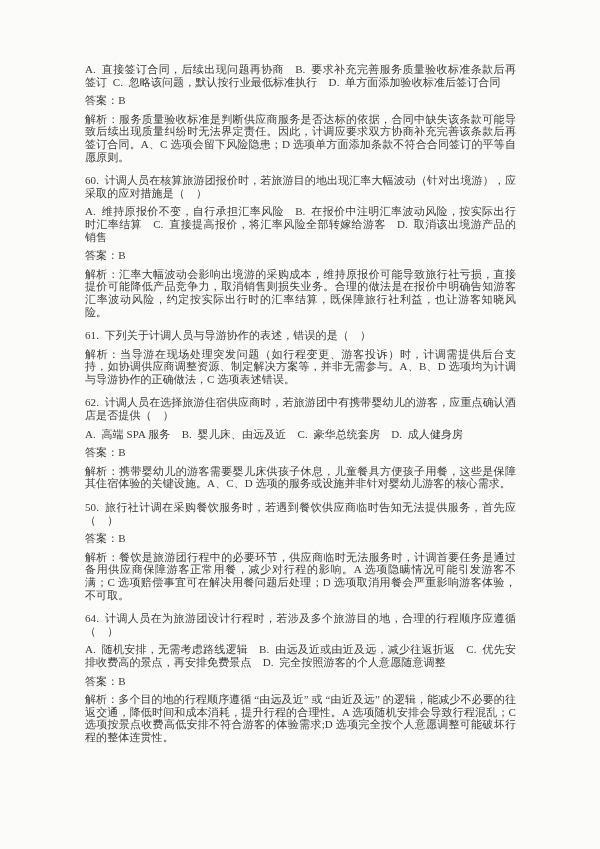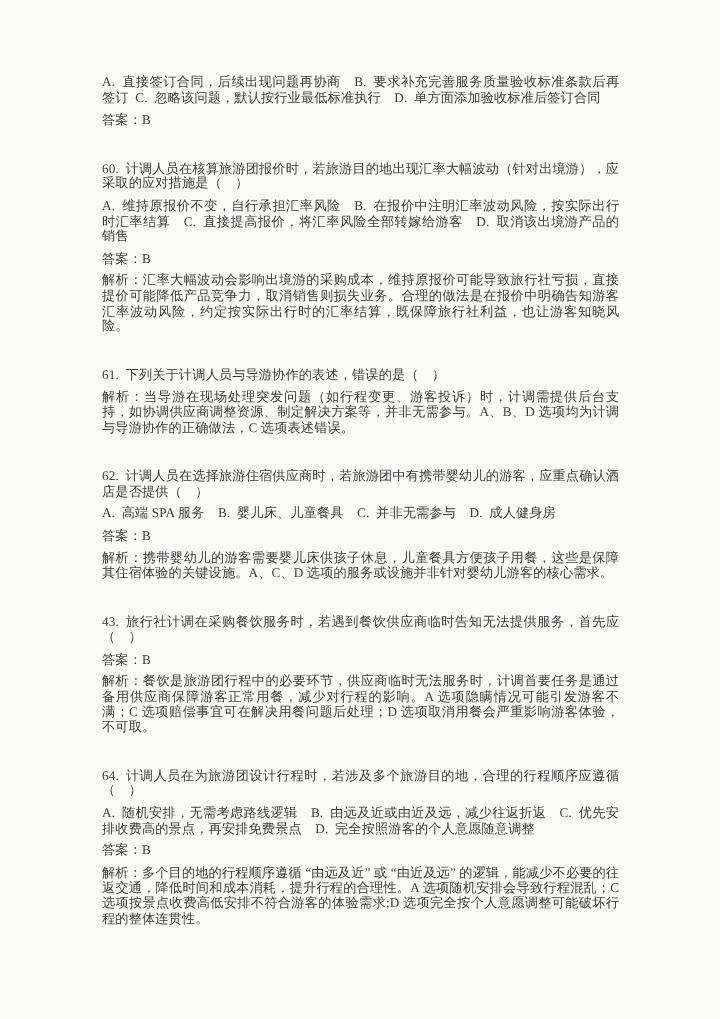--- a/index.html
+++ b/index.html
@@ -28,41 +28,42 @@
     margin:0 0 6px 0;
     font-size:11px;
     line-height:12.6px;
     letter-spacing:0.1px;
     color:var(--text-color);
     text-align:justify;
     text-justify:inter-ideograph;
     word-break:break-all;
   }
   .doc p.question{
-    margin-top:28px;
+    margin-top:11px;
   }
 </style>
 </head>
 <body>
 
 <div class="page">
   <div class="doc">
       <p class="options">A. 直接签订合同，后续出现问题再协商  B. 要求补充完善服务质量验收标准条款后再签订 C. 忽略该问题，默认按行业最低标准执行  D. 单方面添加验收标准后签订合同</p>
       <p class="answer">答案：B</p>
+      <p class="analysis">解析：服务质量验收标准是判断供应商服务是否达标的依据，合同中缺失该条款可能导致后续出现质量纠纷时无法界定责任。因此，计调应要求双方协商补充完善该条款后再签订合同。A、C 选项会留下风险隐患；D 选项单方面添加条款不符合合同签订的平等自愿原则。</p>
       <p class="question">60. 计调人员在核算旅游团报价时，若旅游目的地出现汇率大幅波动（针对出境游），应采取的应对措施是（　）</p>
       <p class="options">A. 维持原报价不变，自行承担汇率风险  B. 在报价中注明汇率波动风险，按实际出行时汇率结算  C. 直接提高报价，将汇率风险全部转嫁给游客  D. 取消该出境游产品的销售</p>
       <p class="answer">答案：B</p>
       <p class="analysis">解析：汇率大幅波动会影响出境游的采购成本，维持原报价可能导致旅行社亏损，直接提价可能降低产品竞争力，取消销售则损失业务。合理的做法是在报价中明确告知游客汇率波动风险，约定按实际出行时的汇率结算，既保障旅行社利益，也让游客知晓风险。</p>
       <p class="question">61. 下列关于计调人员与导游协作的表述，错误的是（　）</p>
       <p class="analysis">解析：当导游在现场处理突发问题（如行程变更、游客投诉）时，计调需提供后台支持，如协调供应商调整资源、制定解决方案等，并非无需参与。A、B、D 选项均为计调与导游协作的正确做法，C 选项表述错误。</p>
       <p class="question">62. 计调人员在选择旅游住宿供应商时，若旅游团中有携带婴幼儿的游客，应重点确认酒店是否提供（　）</p>
-      <p class="options">A. 高端 SPA 服务  B. 婴儿床、儿童餐具  C. 并非无需参与  D. 成人健身房</p>
+      <p class="options">A. 高端 SPA 服务  B. 婴儿床、由远及近  C. 豪华总统套房  D. 成人健身房</p>
       <p class="answer">答案：B</p>
       <p class="analysis">解析：携带婴幼儿的游客需要婴儿床供孩子休息，儿童餐具方便孩子用餐，这些是保障其住宿体验的关键设施。A、C、D 选项的服务或设施并非针对婴幼儿游客的核心需求。</p>
-      <p class="question">43. 旅行社计调在采购餐饮服务时，若遇到餐饮供应商临时告知无法提供服务，首先应（　）</p>
+      <p class="question">50. 旅行社计调在采购餐饮服务时，若遇到餐饮供应商临时告知无法提供服务，首先应（　）</p>
       <p class="answer">答案：B</p>
       <p class="analysis">解析：餐饮是旅游团行程中的必要环节，供应商临时无法服务时，计调首要任务是通过备用供应商保障游客正常用餐，减少对行程的影响。A 选项隐瞒情况可能引发游客不满；C 选项赔偿事宜可在解决用餐问题后处理；D 选项取消用餐会严重影响游客体验，不可取。</p>
       <p class="question">64. 计调人员在为旅游团设计行程时，若涉及多个旅游目的地，合理的行程顺序应遵循（　）</p>
       <p class="options">A. 随机安排，无需考虑路线逻辑  B. 由远及近或由近及远，减少往返折返  C. 优先安排收费高的景点，再安排免费景点  D. 完全按照游客的个人意愿随意调整</p>
       <p class="answer">答案：B</p>
       <p class="analysis">解析：多个目的地的行程顺序遵循 “由远及近” 或 “由近及远” 的逻辑，能减少不必要的往返交通，降低时间和成本消耗，提升行程的合理性。A 选项随机安排会导致行程混乱；C 选项按景点收费高低安排不符合游客的体验需求;D 选项完全按个人意愿调整可能破坏行程的整体连贯性。</p>
     </div>
 </div>
 
 </body></html>

